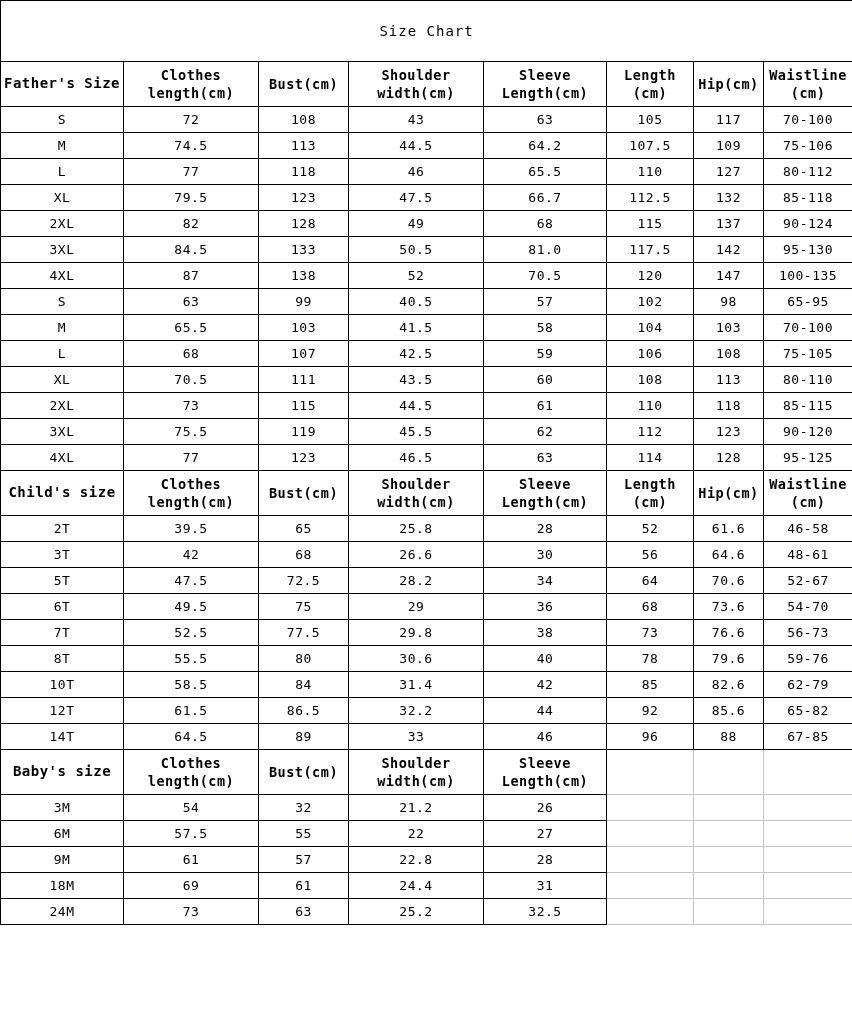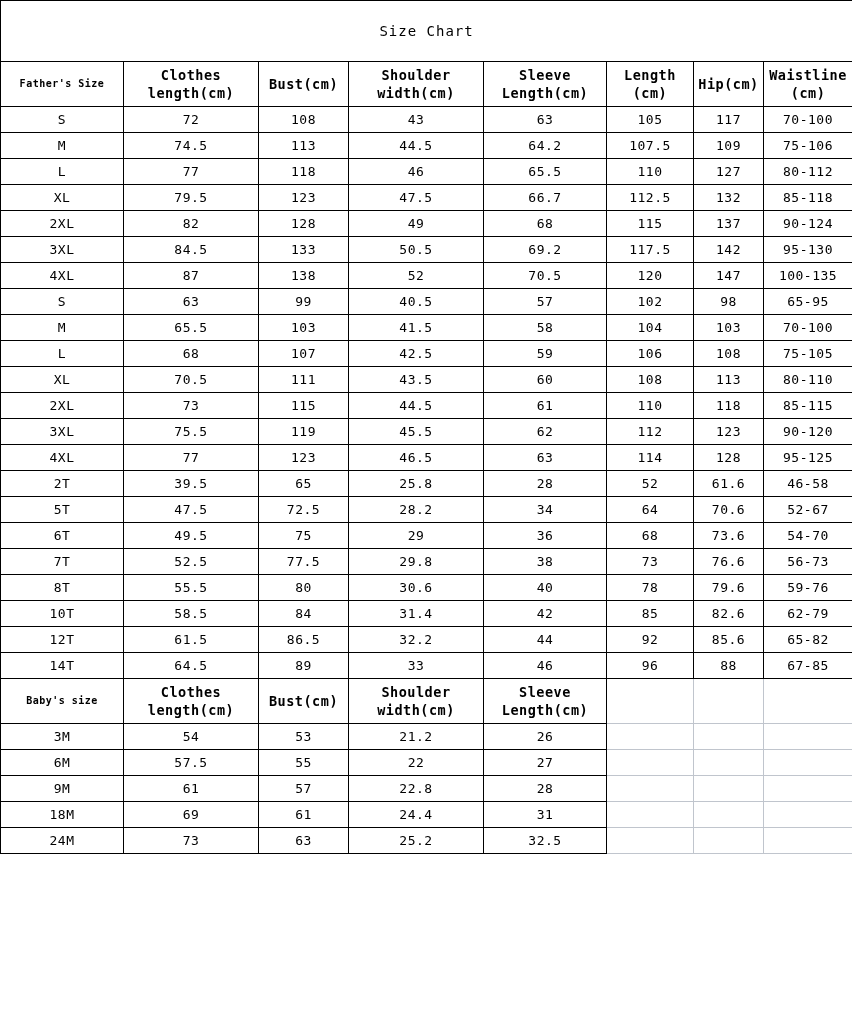--- a/index.html
+++ b/index.html
@@ -26,21 +26,21 @@
   
   .ghost { border: 1px solid #c0c5cd; background: #ffffff; }
   .title-row td { height: 61px; }
   .title-cell {
     font-size: 14px;
     font-weight: normal;
     letter-spacing: 1px;
   }
   .head-row th, .head-row td { height: 45px; }
   .section-label {
-    font-size: 10px;
+    font-size: 14px;
     font-weight: bold;
     letter-spacing: 0.5px;
     white-space: pre-line;
     line-height: 1.25;
   }
   .col-head {
     font-size: 13.5px;
     font-weight: bold;
     letter-spacing: 0.5px;
     white-space: pre-line;
@@ -134,21 +134,21 @@
         <td class="dark val-cell">68</td>
         <td class="dark val-cell">115</td>
         <td class="dark val-cell">137</td>
         <td class="dark val-cell">90-124</td>
       </tr>
       <tr class="data-row">
         <td class="dark size-cell">3XL</td>
         <td class="dark val-cell">84.5</td>
         <td class="dark val-cell">133</td>
         <td class="dark val-cell">50.5</td>
-        <td class="dark val-cell">69.2</td>
+        <td class="dark val-cell">81.0</td>
         <td class="dark val-cell">117.5</td>
         <td class="dark val-cell">142</td>
         <td class="dark val-cell">95-130</td>
       </tr>
       <tr class="data-row">
         <td class="dark size-cell">4XL</td>
         <td class="dark val-cell">87</td>
         <td class="dark val-cell">138</td>
         <td class="dark val-cell">52</td>
         <td class="dark val-cell">70.5</td>
@@ -219,29 +219,54 @@
       <tr class="data-row">
         <td class="dark size-cell">4XL</td>
         <td class="dark val-cell">77</td>
         <td class="dark val-cell">123</td>
         <td class="dark val-cell">46.5</td>
         <td class="dark val-cell">63</td>
         <td class="dark val-cell">114</td>
         <td class="dark val-cell">128</td>
         <td class="dark val-cell">95-125</td>
       </tr>
+      <tr class="head-row">
+        <th class="dark section-label">Child's size</th>
+        <th class="dark col-head">Clothes
+length(cm)</th>
+        <th class="dark col-head">Bust(cm)</th>
+        <th class="dark col-head">Shoulder
+width(cm)</th>
+        <th class="dark col-head">Sleeve
+Length(cm)</th>
+        <th class="dark col-head">Length
+(cm)</th>
+        <th class="dark col-head">Hip(cm)</th>
+        <th class="dark col-head">Waistline
+(cm)</th>
+      </tr>
       <tr class="data-row">
         <td class="dark size-cell">2T</td>
         <td class="dark val-cell">39.5</td>
         <td class="dark val-cell">65</td>
         <td class="dark val-cell">25.8</td>
         <td class="dark val-cell">28</td>
         <td class="dark val-cell">52</td>
         <td class="dark val-cell">61.6</td>
         <td class="dark val-cell">46-58</td>
+      </tr>
+      <tr class="data-row">
+        <td class="dark size-cell">3T</td>
+        <td class="dark val-cell">42</td>
+        <td class="dark val-cell">68</td>
+        <td class="dark val-cell">26.6</td>
+        <td class="dark val-cell">30</td>
+        <td class="dark val-cell">56</td>
+        <td class="dark val-cell">64.6</td>
+        <td class="dark val-cell">48-61</td>
       </tr>
       <tr class="data-row">
         <td class="dark size-cell">5T</td>
         <td class="dark val-cell">47.5</td>
         <td class="dark val-cell">72.5</td>
         <td class="dark val-cell">28.2</td>
         <td class="dark val-cell">34</td>
         <td class="dark val-cell">64</td>
         <td class="dark val-cell">70.6</td>
         <td class="dark val-cell">52-67</td>
@@ -315,21 +340,21 @@
 width(cm)</th>
         <th class="dark col-head">Sleeve
 Length(cm)</th>
         <td class="ghost"></td>
         <td class="ghost"></td>
         <td class="ghost"></td>
       </tr>
       <tr class="data-row">
         <td class="dark size-cell">3M</td>
         <td class="dark val-cell">54</td>
-        <td class="dark val-cell">53</td>
+        <td class="dark val-cell">32</td>
         <td class="dark val-cell">21.2</td>
         <td class="dark val-cell">26</td>
         <td class="ghost"></td>
         <td class="ghost"></td>
         <td class="ghost"></td>
       </tr>
       <tr class="data-row">
         <td class="dark size-cell">6M</td>
         <td class="dark val-cell">57.5</td>
         <td class="dark val-cell">55</td>

